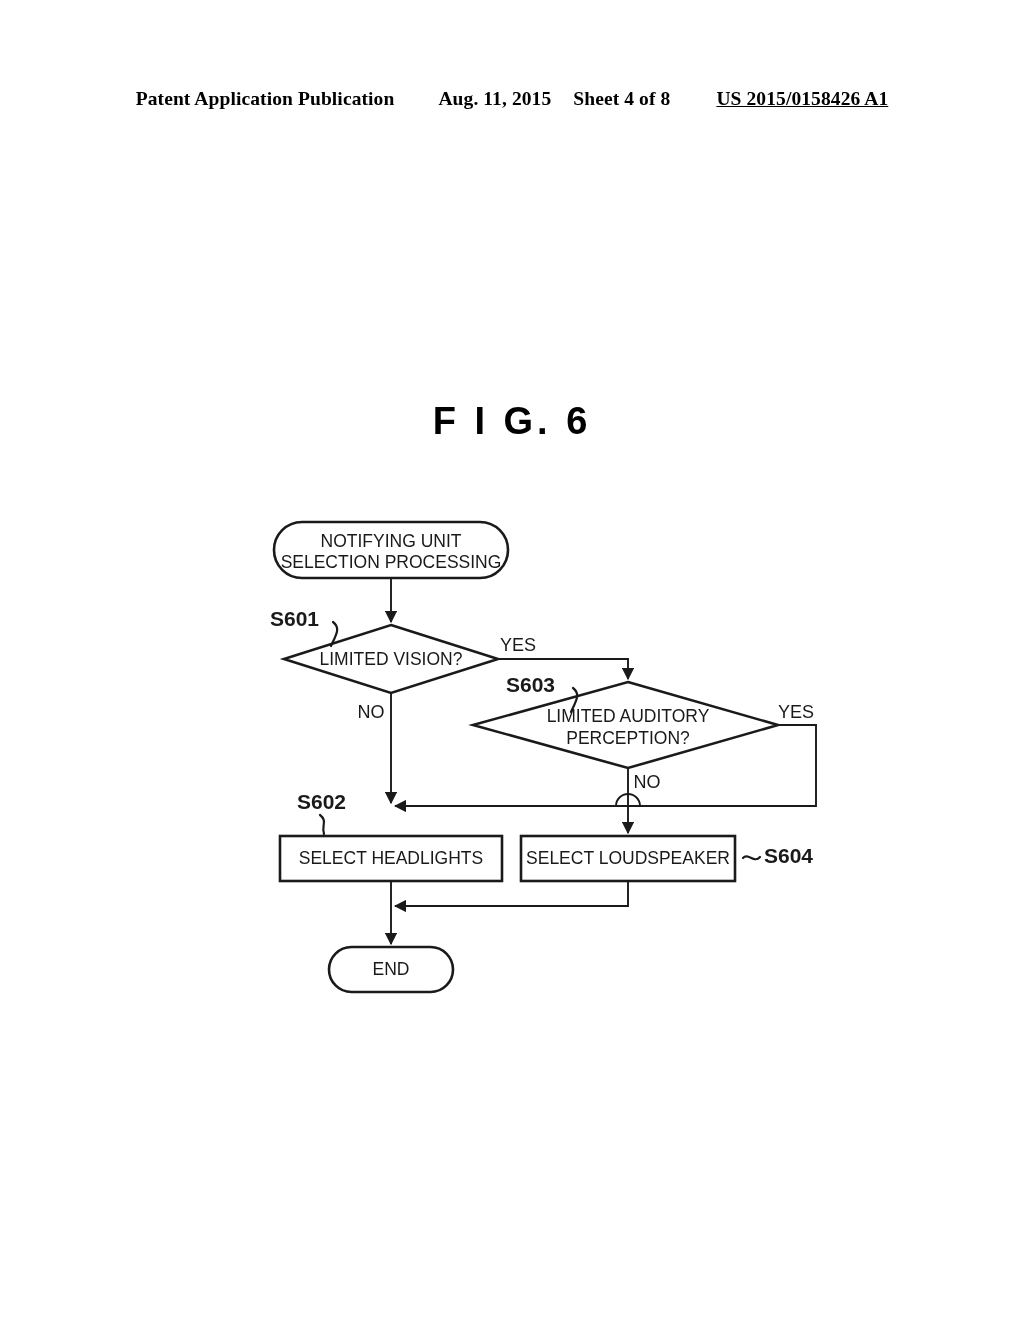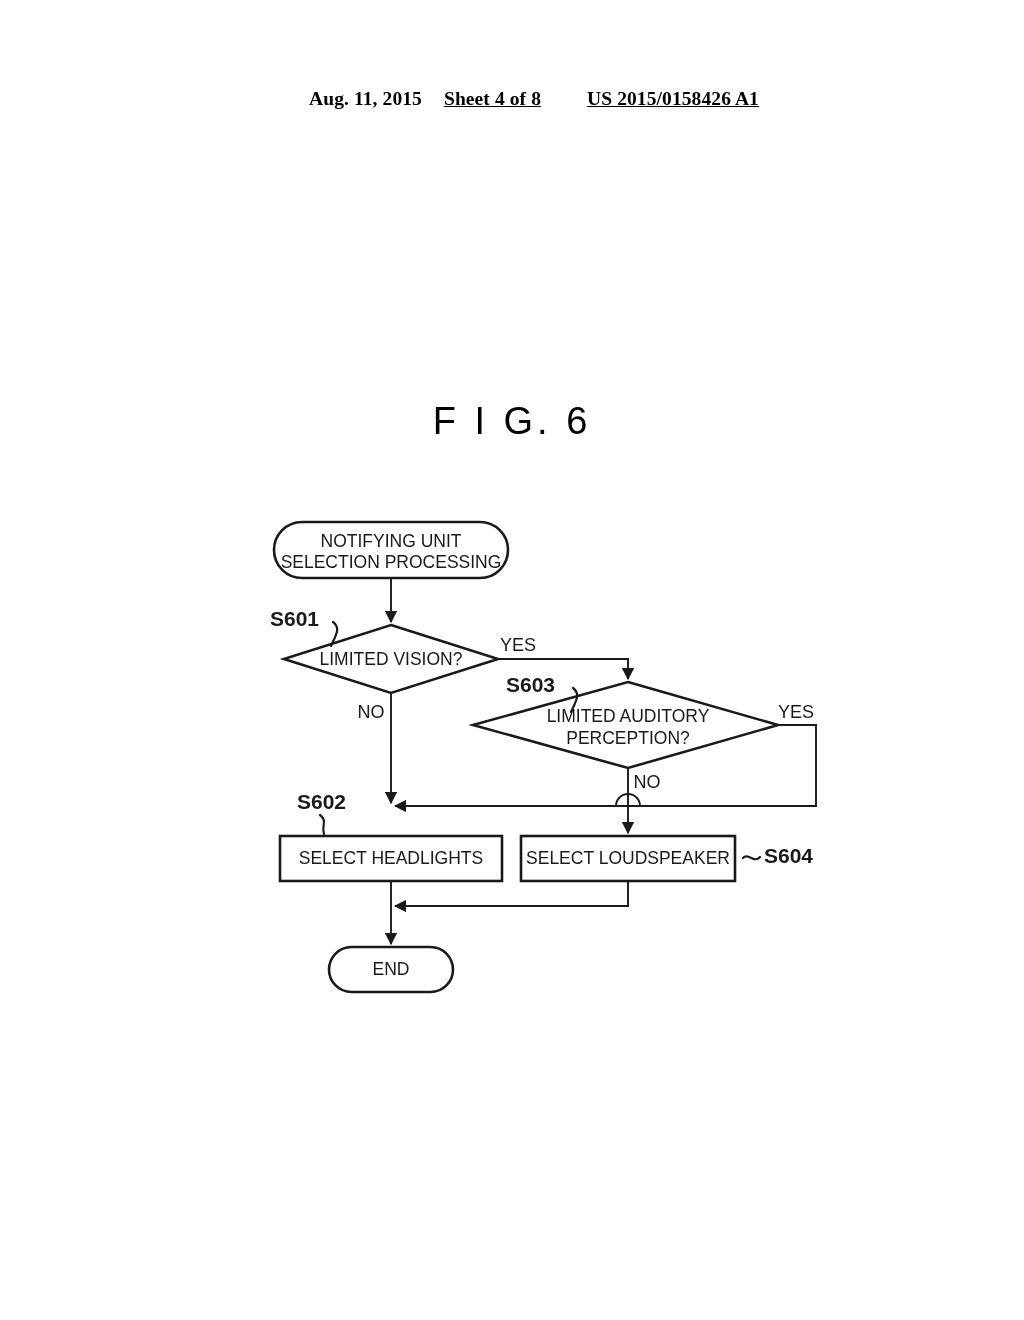--- a/index.html
+++ b/index.html
@@ -32,36 +32,35 @@
     font-size: 19.5px;
     letter-spacing: 0.1px;
     white-space: nowrap;
   }
   .page-header .hdr-pub { }
   .page-header .hdr-date {
     margin-left: 44px;
   }
   .page-header .hdr-sheet {
     margin-left: 22px;
-    text-decoration: underline;
   }
   .page-header .hdr-docnum {
     margin-left: 46px;
     text-decoration: underline;
   }
 
   
   .fig-title {
     position: absolute;
     top: 400px;
     left: 0;
     width: 1024px;
     text-align: center;
     font-family: "Liberation Sans", sans-serif;
-    font-weight: normal;
+    font-weight: bold;
     font-size: 38px;
     letter-spacing: 4px;
   }
 
   
   .flow-wrap {
     position: absolute;
     top: 0;
     left: 0;
     width: 1024px;
@@ -108,20 +107,21 @@
     font-size: 21px;
     font-weight: bold;
     fill: #1a1a1a;
     dominant-baseline: middle;
   }
 </style>
 </head>
 <body>
 
 <div class="page-header">
+  <span class="hdr-pub">Patent Application Publication</span>
   <span class="hdr-date">Aug. 11, 2015</span>
   <span class="hdr-sheet">Sheet 4 of 8</span>
   <span class="hdr-docnum">US 2015/0158426 A1</span>
 </div>
 
 <div class="fig-title">F I G.  6</div>
 
 <div class="flow-wrap">
 <svg class="flow" viewBox="0 0 1024 1320" xmlns="http://www.w3.org/2000/svg">
   <defs>

